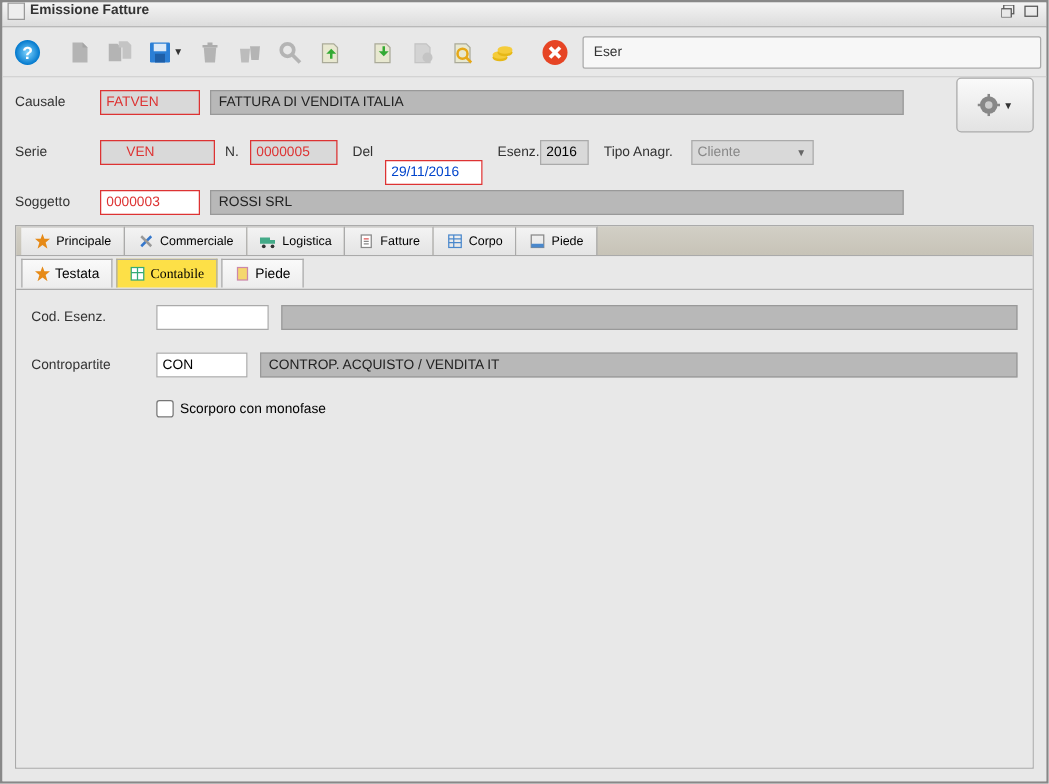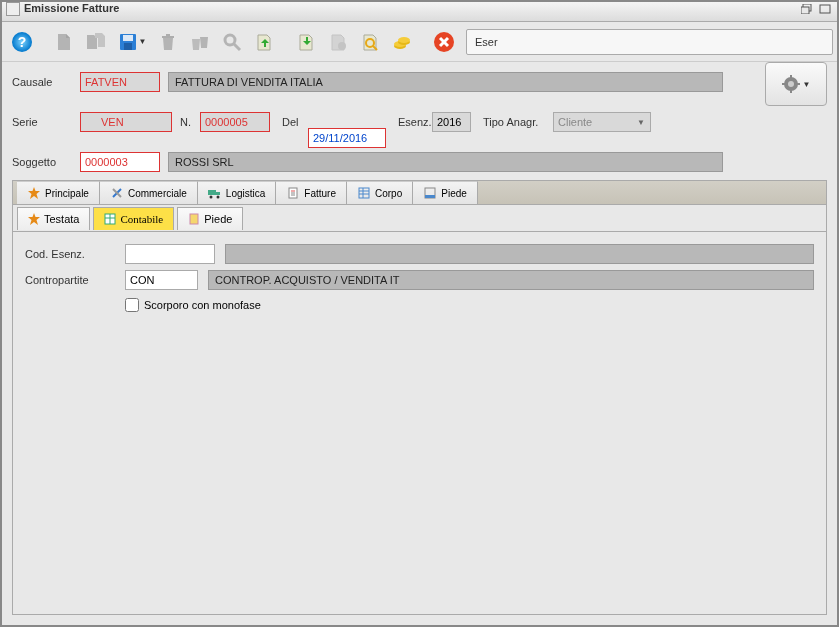--- a/index.html
+++ b/index.html
@@ -26,21 +26,21 @@
 .gearbox { position: absolute; right: 10px; top: 0; width: 62px; height: 44px; background: linear-gradient(#fafafa,#e3e3e3); border: 1px solid #aaa; border-radius: 4px; display: flex; align-items: center; justify-content: center; gap: 3px; }
 .main-area { margin-top: 8px; border: 1px solid #aaa; background: #e8e8e8; height: 435px; display: flex; flex-direction: column; }
 .tabs1 { height: 24px; background: linear-gradient(#d2cfc6,#c7c3b7); display: flex; border-bottom: 1px solid #aaa; }
 .tab1 { padding: 0 10px; display: flex; align-items: center; gap: 4px; border-right: 1px solid #aaa; background: linear-gradient(#f3f3f3,#e4e4e4); font-size: 10px; border-top: 1px solid #ccc; }
 .tab1:first-child { margin-left: 4px; }
 .tab1 .ico { width: 14px; height: 14px; display:flex; align-items:center; justify-content:center; }
 .tabs2 { height: 26px; display: flex; padding: 2px 4px 0 4px; background: #e8e8e8; }
 .tab2 { padding: 4px 10px; display: flex; align-items: center; gap: 4px; border: 1px solid #aaa; border-bottom: none; background: linear-gradient(#fafafa,#ededed); margin-right: 3px; height: 23px; font-size: 11px; }
 .tab2.active { background: #fde047; font-family: Liberation Serif, serif; }
 .pane { flex: 1; border-top: 1px solid #aaa; background: #e8e8e8; padding: 12px; }
-.pane .form-row { margin-bottom: 6px; }
+.pane .form-row { margin-bottom: 18px; }
 .pane .lbl2 { width: 100px; color: #333; }
 .chkrow { display: flex; gap: 24px; margin-top: 8px; margin-left: 100px; align-items: center; }
 .chk { display: flex; align-items: center; gap: 5px; }
 .chk input { width: 14px; height: 14px; }
 .gap { width: 10px; }
 .combo { position: relative; background: #d9d9d9; }
 .combo .arrow { position: absolute; right: 2px; top: 2px; width: 14px; height: 14px; display:flex; align-items:center; justify-content:center; font-size:8px; color:#666; }
 svg { display: block; }
 </style>
 </head>

